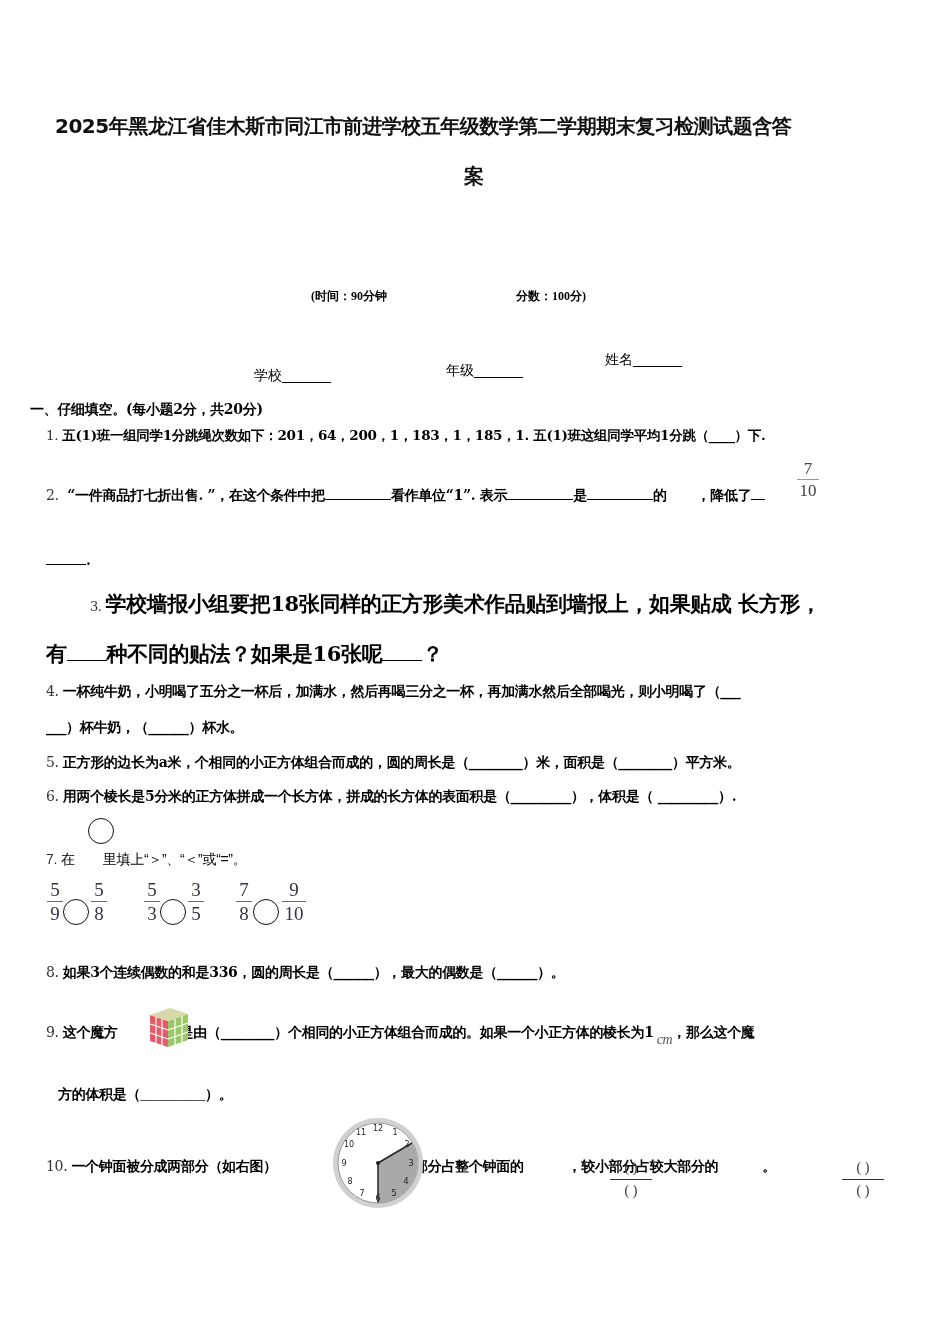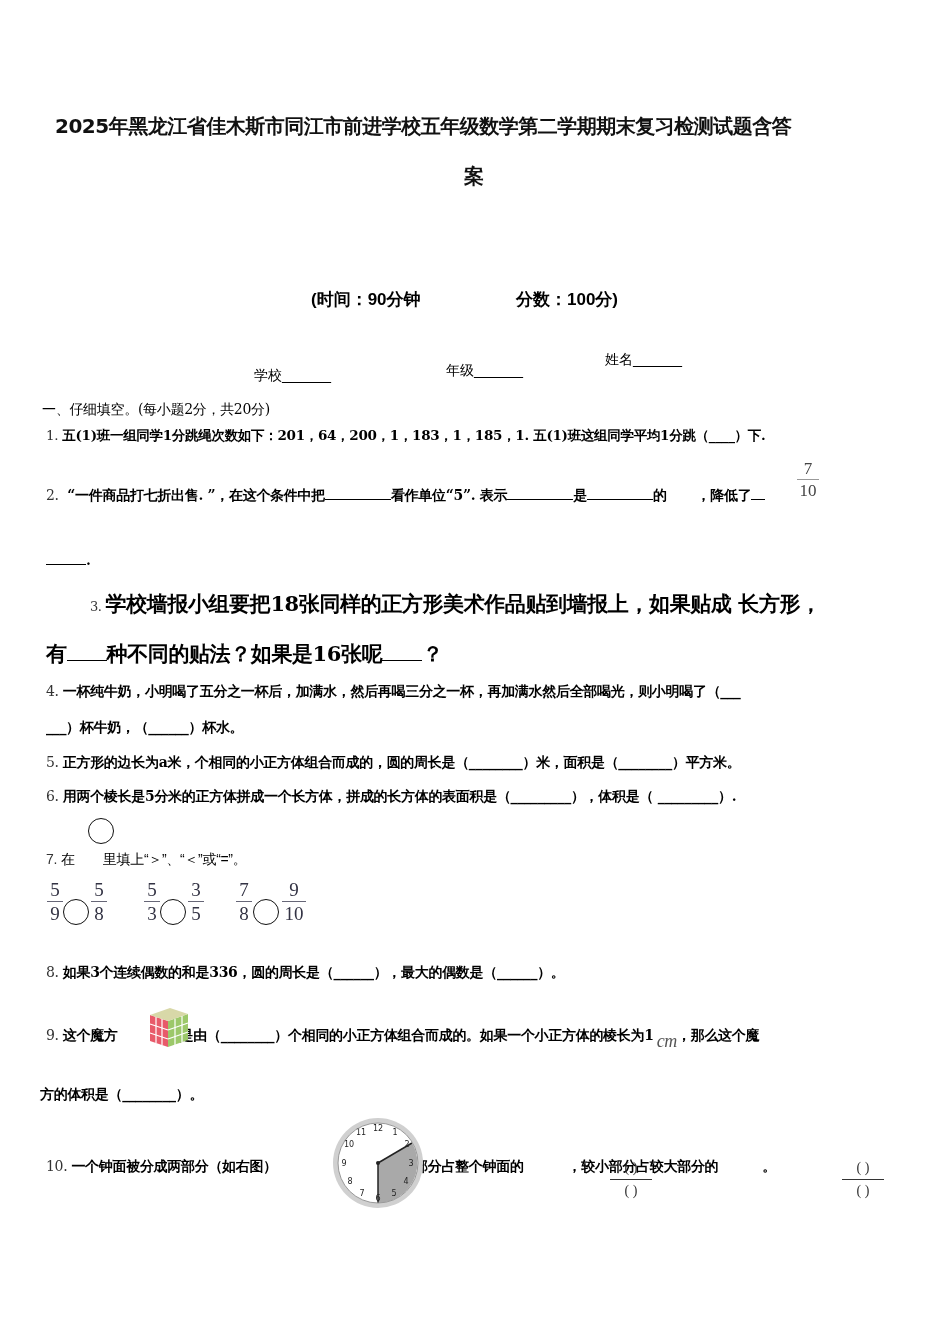--- a/index.html
+++ b/index.html
@@ -1,20 +1,20 @@
 <!DOCTYPE html>
 <html><head>
   <meta charset="utf-8">
   <style>
     * { box-sizing: border-box; margin: 0; padding: 0; }
     html, body { width: 950px; height: 1344px; background: #ffffff; }
     body { position: relative; font-family: "DejaVu Serif", "Liberation Serif", serif; color: #000; overflow: hidden; }
     .abs { position: absolute; white-space: nowrap; }
     .title { font-family: "DejaVu Sans", "Liberation Sans", sans-serif; font-weight: bold; font-size: 20px; color: #111; letter-spacing: -0.5px; }
-    .subtitle { font-family: Liberation Sans, sans-serif; font-weight: bold; font-size: 17px; }
+    .subtitle { font-family: Liberation Serif, serif; font-weight: bold; font-size: 12px; }
     .field { font-family: "DejaVu Sans", "Liberation Sans", sans-serif; font-size: 14px; }
     .q { font-size: 14px; font-weight: bold; letter-spacing: -0.3px; }
     .q .num { font-weight: normal; color: #333; margin-right: 4px; }
     .q3 { font-size: 21px; font-weight: bold; letter-spacing: -0.4px; }
     .q3 .num { font-size: 13px; font-weight: normal; color: #333; margin-right: 4px; }
     .blank { display: inline-block; border-bottom: 1px solid #000; height: 1em; vertical-align: baseline; }
     .frac { position: absolute; font-family: "Liberation Serif", "DejaVu Serif", serif; text-align: center; color: #334; }
     .frac .n, .frac .d { display: block; line-height: 1; }
     .frac .bar { display: block; border-top: 1px solid #667; margin: 2px 0; }
     .circ { position: absolute; border: 1.5px solid #111; border-radius: 50%; }
@@ -33,29 +33,29 @@
 <div class="abs field" style="left:254px; top:351px;margin-top:16px;">
   <span>学校</span><span>_______</span>
 </div>
 <div class="abs field" style="left:446px; top:362px;">
   <span>年级</span><span>_______</span>
 </div>
 <div class="abs field" style="left:605px; top:351px;">
   <span>姓名</span><span>_______</span>
 </div>
 
-<div class="abs q" style="left:42px; top:401px; font-weight:normal;">一、仔细填空。(每小题2分，共20分)</div>
+<div class="abs q" style="left:30px; top:401px; font-weight:bold;">一、仔细填空。(每小题2分，共20分)</div>
 
 <div class="abs q" style="left:46px; top:427px; font-size:13.5px;">
   <span class="num">1.</span><span>五(1)班一组同学1分跳绳次数如下：201，64，200，1，183，1，185，1. 五(1)班这组同学平均1分跳（____）下.</span>
 </div>
 
 <div class="abs q" style="left:46px; top:486px;">
   <span class="num">2.</span>
-  <span>“一件商品打七折出售. ”，在这个条件中把</span><span class="blank" style="width:66px;"></span><span>看作单位“5”. 表示</span><span class="blank" style="width:66px;"></span><span>是</span><span class="blank" style="width:66px;"></span><span>的</span><span style="display:inline-block; width:30px;"></span><span>，降低了</span><span class="blank" style="width:14px;"></span>
+  <span>“一件商品打七折出售. ”，在这个条件中把</span><span class="blank" style="width:66px;"></span><span>看作单位“1”. 表示</span><span class="blank" style="width:66px;"></span><span>是</span><span class="blank" style="width:66px;"></span><span>的</span><span style="display:inline-block; width:30px;"></span><span>，降低了</span><span class="blank" style="width:14px;"></span>
 </div>
 <div class="frac" style="left:797px; top:460px; font-size:17px; color:#444; width:22px;">
   <span class="n">7</span>
   <span class="bar" style="border-color:#999;"></span>
   <span class="d">10</span>
 </div>
 <div class="abs q" style="left:46px; top:551px;">
   <span class="blank" style="width:40px;"></span><span>.</span>
 </div>
 
@@ -118,39 +118,39 @@
   <span class="n">9</span>
     <span class="bar"></span>
     <span class="d">10</span>
 </div>
 
 <div class="abs q" style="left:46px; top:964px;">
   <span class="num">8.</span><span>如果3个连续偶数的和是336，圆的周长是（______），最大的偶数是（______）。</span>
 </div>
 
 <div class="abs q" style="left:46px; top:1024px;">
-  <span class="num">9.</span><span>这个魔方</span><span style="display:inline-block; width:62px;"></span><span>是由（________）个相同的小正方体组合而成的。如果一个小正方体的棱长为1</span><span style="font-family:'Liberation Serif',serif; font-style:italic; font-weight:normal; font-size:18px; color:#555; position:relative; top:7px; margin-left:3px;">cm</span><span>，那么这个魔</span>
+  <span class="num">9.</span><span>这个魔方</span><span style="display:inline-block; width:62px;"></span><span>是由（________）个相同的小正方体组合而成的。如果一个小正方体的棱长为1</span><span style="font-family:'Liberation Serif',serif; font-style:italic; font-weight:normal; font-size:14px; color:#555; position:relative; top:7px; margin-left:3px;">cm</span><span>，那么这个魔</span>
 </div>
 
 <svg class="abs" style="left:146px; top:1003px;" width="46" height="46" viewBox="0 0 46 46">
   <polygon points="4,12 22,18 22,44 4,38" fill="#e85a6a"></polygon>
   <polygon points="22,18 42,11 42,37 22,44" fill="#9cc86a"></polygon>
   <polygon points="4,12 24,5 42,11 22,18" fill="#d8d8a8"></polygon>
   <g stroke="#ffffff" stroke-width="1.2">
     <line x1="10" y1="14" x2="10" y2="40"></line>
       <line x1="16" y1="16" x2="16" y2="42"></line>
     <line x1="4" y1="21" x2="22" y2="27"></line>
       <line x1="4" y1="30" x2="22" y2="36"></line>
     <line x1="29" y1="16" x2="29" y2="42"></line>
       <line x1="36" y1="13" x2="36" y2="39"></line>
     <line x1="22" y1="27" x2="42" y2="20"></line>
       <line x1="22" y1="36" x2="42" y2="29"></line>
   </g>
 </svg>
-<div class="abs q" style="left:40px; top:1086px;">方的体积是（________）。</div>
+<div class="abs q" style="left:58px; top:1086px;font-family:Liberation Mono, monospace;">方的体积是（________）。</div>
 
 <div class="abs q" style="left:46px; top:1158px;">
   <span class="num">10.</span><span>一个钟面被分成两部分（如右图）</span><span style="display:inline-block; width:96px;"></span><span>，较小部分占整个钟面的</span><span style="display:inline-block; width:44px;"></span><span>，较小部分占较大部分的</span><span style="display:inline-block; width:44px;"></span><span>。</span>
 </div>
 
 <svg class="abs" style="left:330px; top:1116px;" width="96" height="94" viewBox="0 0 96 94">
   <ellipse cx="48" cy="47" rx="45" ry="45" fill="#d0d0d0"></ellipse>
   <ellipse cx="48" cy="47" rx="40" ry="40" fill="#ffffff"></ellipse>
   <path d="M48,47 L82,27 A40,40 0 0 1 48,87 Z" fill="#a9a9a9"></path>
   <line x1="48" y1="47" x2="82" y2="27" stroke="#222" stroke-width="1.5"></line>

